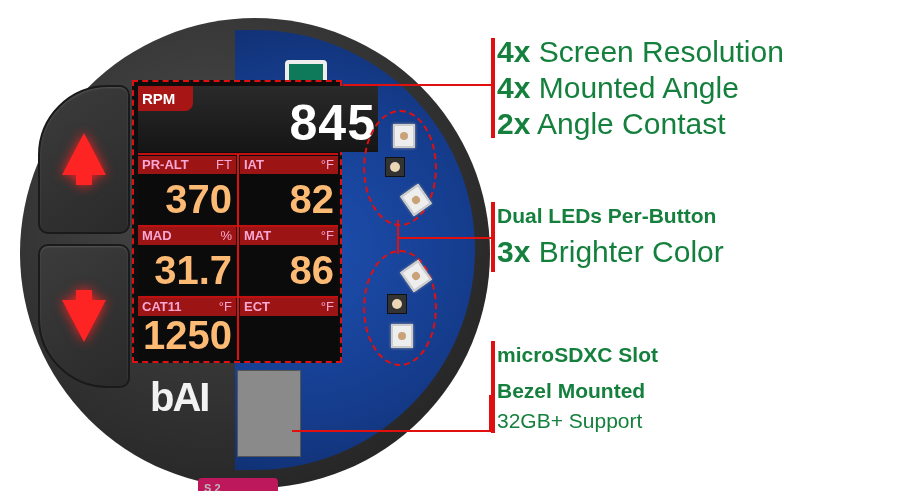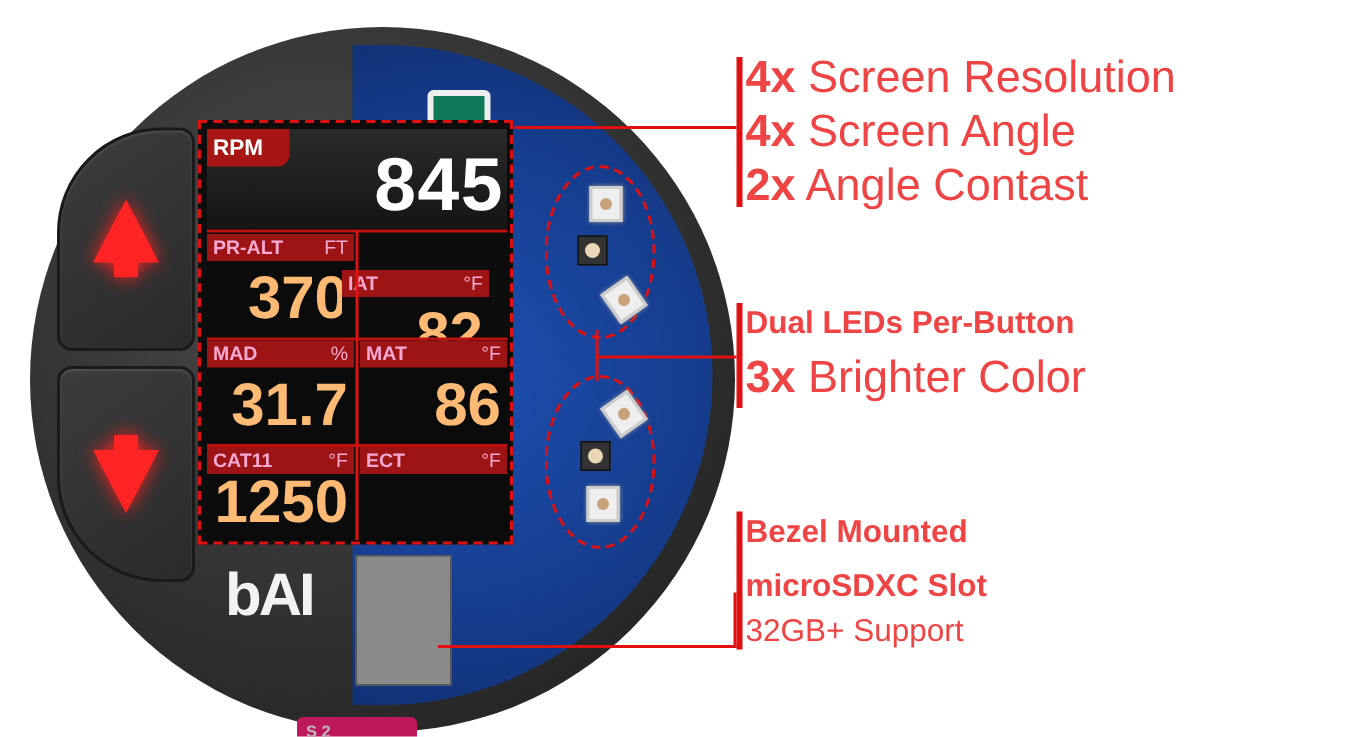--- a/index.html
+++ b/index.html
@@ -7,42 +7,42 @@
   .abs{position:absolute;}
   
   .bezel{position:absolute;left:20px;top:18px;width:470px;height:470px;border-radius:50%;background:radial-gradient(circle at 40% 35%,#4a4a4a,#2a2a2a 70%,#1c1c1c);}
   .pcb{position:absolute;left:235px;top:30px;width:240px;height:440px;border-radius:0 220px 220px 0;background:radial-gradient(circle at 30% 50%,#1d4fb0,#153c8c 60%,#0e2a66);overflow:hidden;}
   .btn{position:absolute;left:38px;width:88px;border-radius:40px 8px 8px 40px;background:linear-gradient(145deg,#3c3c3c,#2a2a2a);border:2px solid #1a1a1a;box-shadow:inset 0 1px 2px rgba(255,255,255,.15);}
   .btn-up{top:85px;height:145px;border-radius:70px 10px 10px 10px;}
   .btn-down{top:244px;height:140px;border-radius:10px 10px 10px 70px;}
   .arrow{position:absolute;left:22px;width:44px;height:52px;filter:drop-shadow(0 0 6px #ff2020);}
   
   .screen{position:absolute;left:132px;top:80px;width:210px;height:283px;background:#0d0d0d;border:2px dashed #e01010;box-sizing:border-box;}
-  .rpm-cell{position:absolute;left:4px;top:4px;width:200px;height:66px;background:linear-gradient(#2a2a2a,#151515);text-align:center;}
+  .rpm-cell{position:absolute;left:4px;top:4px;width:240px;height:66px;background:linear-gradient(#2a2a2a,#151515);text-align:center;}
   .rpm-badge{position:absolute;left:0;top:0;background:#a81515;color:#fff;font:bold 15px "Liberation Sans",sans-serif;padding:4px 18px 4px 4px;border-radius:0 0 8px 0;}
   .rpm-val{position:absolute;right:2px;top:8px;color:#fff;font:bold 50px "Liberation Sans",sans-serif;letter-spacing:1px;line-height:58px;}
   .cell{position:absolute;width:98px;height:68px;background:#0b0b0b;}
   .cell-head{position:absolute;left:0;top:0;right:0;height:18px;background:#9c1414;color:#f9a8d4;font:bold 13px "Liberation Sans",sans-serif;line-height:18px;padding:0 4px;}
   .cell-head .unit{position:absolute;right:4px;top:0;font-weight:normal;}
   .cell-val{position:absolute;right:4px;bottom:2px;color:#fdba74;font:bold 40px "Liberation Sans",sans-serif;line-height:46px;}
   .divider-v{position:absolute;left:103px;top:72px;width:2px;height:206px;background:#e01010;}
   .divider-h{position:absolute;left:4px;height:2px;width:200px;background:#c01010;}
   
   .logo{position:absolute;left:150px;top:375px;color:#f2f2f2;font:bold 40px "Liberation Sans",sans-serif;letter-spacing:-2px;}
   .sdslot{position:absolute;left:237px;top:370px;width:62px;height:85px;background:#8a8a8a;border:1px solid #555;}
   .sdcard{position:absolute;left:198px;top:478px;width:80px;height:36px;background:#be185d;border-radius:4px;color:#bbb;font:bold 11px "Liberation Sans",sans-serif;}
   
   .led-group{position:absolute;width:70px;height:112px;border:2px dashed #e01010;border-radius:50%;}
   .led{position:absolute;width:18px;height:20px;background:#eee;border:2px solid #ccc;box-shadow:0 0 3px #999;}
   .led::after{content:"";position:absolute;left:5px;top:6px;width:8px;height:8px;border-radius:50%;background:#caa27a;}
   .led-btn{position:absolute;width:18px;height:18px;background:#333;border:1px solid #111;}
   .led-btn::after{content:"";position:absolute;left:4px;top:4px;width:10px;height:10px;border-radius:50%;background:#e9d7b6;}
   
   .line{position:absolute;background:#e01010;}
-  .callout{position:absolute;left:497px;color:#ef4444;font-family:"Liberation Sans",sans-serif;}
+  .callout{position:absolute;left:497px;color:#15803d;font-family:"Liberation Sans",sans-serif;}
   .callout .bar{position:absolute;left:-6px;width:4px;background:#e01010;}
   .t-line{font-size:30px;line-height:36px;white-space:nowrap;}
   .t-line b{font-weight:bold;}
   .t-head{font-size:21px;font-weight:bold;line-height:36px;white-space:nowrap;}
   .t-small{font-size:21px;line-height:24px;}
 </style>
 </head>
 <body>
 
 <div class="bezel"></div>
@@ -65,21 +65,21 @@
   <div class="rpm-cell">
     <div class="rpm-badge">RPM</div>
     <div class="rpm-val">845</div>
   </div>
   <div class="divider-h" style="top:71px;"></div>
 
   <div class="cell" style="left:4px;top:74px;">
     <div class="cell-head"><span>PR-ALT</span><span class="unit">FT</span></div>
     <div class="cell-val">370</div>
   </div>
-  <div class="cell" style="left:94px;top:74px;margin-top:24px;">
+  <div class="cell" style="left:106px;top:74px;">
     <div class="cell-head"><span>IAT</span><span class="unit">°F</span></div>
     <div class="cell-val">82</div>
   </div>
   <div class="divider-h" style="top:143px;"></div>
 
   <div class="cell" style="left:4px;top:145px;">
     <div class="cell-head"><span>MAD</span><span class="unit">%</span></div>
     <div class="cell-val">31.7</div>
   </div>
   <div class="cell" style="left:106px;top:145px;">
@@ -117,28 +117,28 @@
 
 <div class="line" style="left:343px;top:84px;width:148px;height:2px;"></div>
 <div class="line" style="left:397px;top:220px;width:2px;height:34px;"></div>
 <div class="line" style="left:397px;top:237px;width:94px;height:2px;"></div>
 <div class="line" style="left:292px;top:430px;width:199px;height:2px;"></div>
 <div class="line" style="left:489px;top:395px;width:2px;height:37px;"></div>
 
 <div class="callout" style="top:34px;">
   <div class="bar" style="top:4px;height:100px;"></div>
   <div class="t-line"><b>4x</b><span> Screen Resolution</span></div>
-  <div class="t-line"><b>4x</b><span> Screen Angle</span></div>
+  <div class="t-line"><b>4x</b><span> Mounted Angle</span></div>
   <div class="t-line"><b>2x</b><span> Angle Contast</span></div>
 </div>
 
 <div class="callout" style="top:198px;">
   <div class="bar" style="top:4px;height:70px;"></div>
   <div class="t-head">Dual LEDs Per-Button</div>
   <div class="t-line"><b>3x</b><span> Brighter Color</span></div>
 </div>
 
 <div class="callout" style="top:337px;">
   <div class="bar" style="top:4px;height:92px;"></div>
+  <div class="t-head">microSDXC Slot</div>
   <div class="t-head">Bezel Mounted</div>
-  <div class="t-head">microSDXC Slot</div>
   <div class="t-small">32GB+ Support</div>
 </div>
 
 </body></html>

